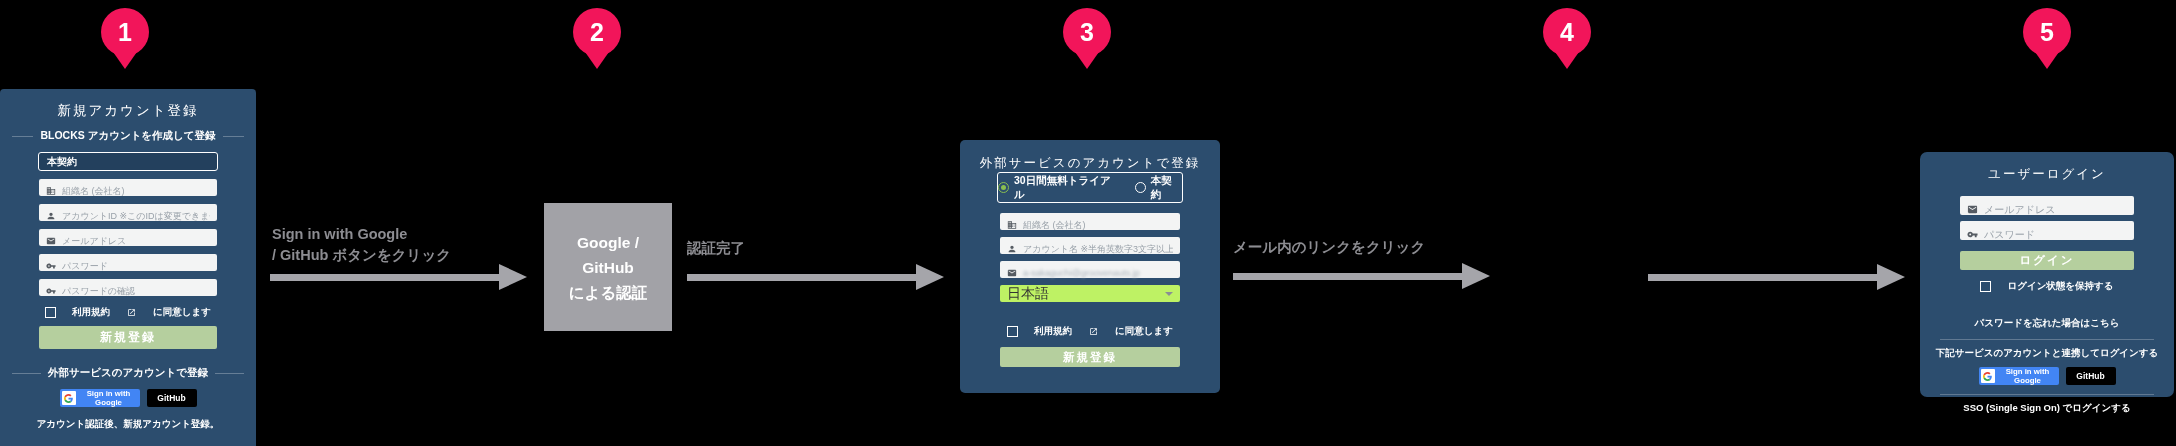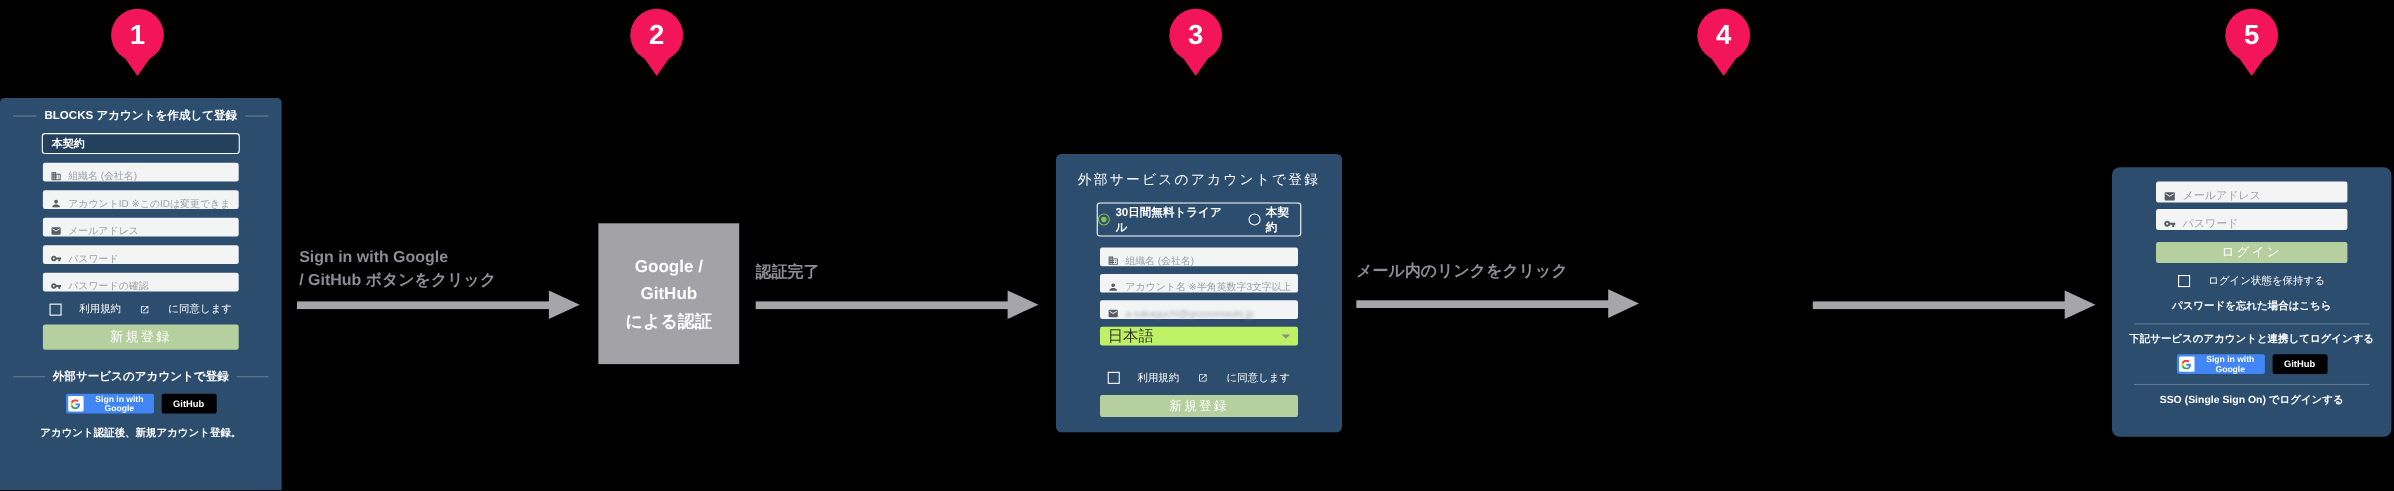--- a/index.html
+++ b/index.html
@@ -25,23 +25,23 @@
   .field{display:flex;align-items:flex-end;background:#F3F4F4;border-radius:2px;height:17px;padding:0 7px;gap:6px;box-sizing:border-box;}
   .field svg{flex:none;}
   .field input{border:0;background:transparent;outline:none;width:100%;font-size:9px;color:#333;font-family:inherit;padding:0;}
   .field input::placeholder{color:#99A1A9;opacity:1;}
   .fields{display:flex;flex-direction:column;}
 
   .darkselect{display:flex;align-items:center;background:#23405D;border:1.5px solid #fff;border-radius:3px;
               height:19px;padding:0 8px;font-size:10px;font-weight:bold;color:#fff;box-sizing:border-box;}
 
   .gbtn{display:block;background:var(--button-green,#B5CF9E);color:#fff;text-align:center;border:0;border-radius:2px;
-        font-weight:normal;font-family:inherit;letter-spacing:2px;cursor:pointer;}
-
-  .checkrow{display:flex;align-items:center;justify-content:center;gap:16px;font-size:9.5px;font-weight:normal;color:#fff;}
+        font-weight:bold;font-family:inherit;letter-spacing:2px;cursor:pointer;}
+
+  .checkrow{display:flex;align-items:center;justify-content:center;gap:16px;font-size:9.5px;font-weight:bold;color:#fff;}
   .cbox{width:9px;height:9px;border:1.2px solid #fff;background:transparent;flex:none;}
   .extlink{display:inline-flex;margin:0 1px;}
 
   .sso-btns{display:flex;justify-content:center;align-items:center;gap:7px;}
   .gglbtn{display:flex;align-items:center;background:var(--google-blue,#4285F4);border-radius:2px;height:18px;width:80px;cursor:pointer;}
   .gtile{width:14px;height:14px;background:#fff;border-radius:1px;margin:2px;display:flex;align-items:center;justify-content:center;flex:none;}
   .gglbtn .lbl{flex:1;text-align:center;color:#fff;font-weight:bold;font-size:7.8px;}
   .ghbtn{width:50px;height:18px;background:var(--github-black,#000);color:#fff;font-weight:bold;font-size:8.5px;
          display:flex;align-items:center;justify-content:center;border-radius:2px;cursor:pointer;}
 
@@ -91,20 +91,21 @@
       <span>3</span>
     </div>
   <div class="pin" style="left:1543px">
       <span>4</span>
     </div>
   <div class="pin" style="left:2023px">
       <span>5</span>
     </div>
 
   <div class="panel" id="panel1">
+    <div class="p-title" style="margin-top:13px">新規アカウント登録</div>
     <div class="section-div" style="margin:9px 12px 0">
       <span class="line"></span>
       <span>BLOCKS アカウントを作成して登録</span>
       <span class="line"></span>
     </div>
     <div class="darkselect" style="margin:9px 38px 0">
       <span>本契約</span>
     </div>
     <div class="fields" style="margin:8px 39px 0;gap:8px">
       <div class="field">
@@ -180,21 +181,21 @@
     <span>GitHub</span>
     <span>による認証</span>
   </div>
 
   <div class="alabel" style="left:687px;top:238px">認証完了</div>
   <div class="shaft" style="left:687px;top:274px;width:230px"></div>
   <div class="head" style="left:916px;top:264px"></div>
 
   <div class="panel" id="panel3">
     <div class="p-title" style="margin-top:15px;font-size:12.5px">外部サービスのアカウントで登録</div>
-    <div class="radiobox" style="margin:12px 37px 0">
+    <div class="radiobox" style="margin:0 37px 0">
       <span class="ritem">
         <span class="radio sel"></span>
         <span>30日間無料トライアル</span>
       </span>
       <span class="ritem">
         <span class="radio unsel"></span>
         <span>本契約</span>
       </span>
     </div>
     <div class="fields" style="margin:10px 40px 0;gap:7px">
@@ -233,40 +234,41 @@
   </div>
 
   <div class="alabel" style="left:1233px;top:237px">メール内のリンクをクリック</div>
   <div class="shaft" style="left:1233px;top:273px;width:230px"></div>
   <div class="head" style="left:1462px;top:263px"></div>
 
   <div class="shaft" style="left:1648px;top:274px;width:230px"></div>
   <div class="head" style="left:1877px;top:264px"></div>
 
   <div class="panel" id="panel5">
+    <div class="p-title" style="margin-top:14px;font-size:12.5px">ユーザーログイン</div>
     <div class="fields" style="margin:13px 40px 0;gap:6px">
       <div class="field" style="height:19px">
         <svg class="ic" width="11" height="11" viewBox="0 0 24 24">
             <path d="M20 4H4c-1.1 0-1.99.9-1.99 2L2 18c0 1.1.9 2 2 2h16c1.1 0 2-.9 2-2V6c0-1.1-.9-2-2-2zm0 4-8 5-8-5V6l8 5 8-5v2z"></path>
           </svg>
         <input style="font-size: 10px;" placeholder="メールアドレス">
       </div>
       <div class="field" style="height:19px">
         <svg class="ic" width="11" height="11" viewBox="0 0 24 24">
             <path d="M12.65 10C11.83 7.67 9.61 6 7 6c-3.31 0-6 2.69-6 6s2.69 6 6 6c2.61 0 4.83-1.67 5.65-4H17v4h4v-4h2v-4H12.65zM7 14c-1.1 0-2-.9-2-2s.9-2 2-2 2 .9 2 2-.9 2-2 2z"></path>
           </svg>
         <input style="font-size: 10px;" placeholder="パスワード">
       </div>
     </div>
     <button class="gbtn" style="margin:11px 40px 0;width:174px;height:19px;font-size:11.5px">ログイン</button>
     <div class="checkrow" style="margin-top:10px">
       <span class="cbox"></span>
       <span>ログイン状態を保持する</span>
     </div>
-    <div class="linktext" style="margin-top:10px">パスワードを忘れた場合はこちら</div>
+    <div class="linktext" style="margin-top:24px">パスワードを忘れた場合はこちら</div>
     <div class="hr" style="margin-top:9px"></div>
     <div class="foot" style="margin-top:7px">下記サービスのアカウントと連携してログインする</div>
     <div class="sso-btns" style="margin-top:7px">
       <div class="gglbtn">
         <span class="gtile">
           <svg width="9" height="9" viewBox="0 0 48 48">
               <path fill="#EA4335" d="M24 9.5c3.54 0 6.71 1.22 9.21 3.6l6.85-6.85C35.9 2.38 30.47 0 24 0 14.62 0 6.51 5.38 2.56 13.22l7.98 6.19C12.43 13.72 17.74 9.5 24 9.5z"></path>
               <path fill="#4285F4" d="M46.98 24.55c0-1.57-.15-3.09-.38-4.55H24v9.02h12.94c-.58 2.96-2.26 5.48-4.78 7.18l7.73 6c4.51-4.18 7.09-10.36 7.09-17.65z"></path>
               <path fill="#FBBC05" d="M10.53 28.59c-.48-1.45-.76-2.99-.76-4.59s.27-3.14.76-4.59l-7.98-6.19C.92 16.46 0 20.12 0 24c0 3.88.92 7.54 2.56 10.78l7.97-6.19z"></path>
               <path fill="#34A853" d="M24 48c6.48 0 11.93-2.13 15.89-5.81l-7.73-6c-2.15 1.45-4.92 2.3-8.16 2.3-6.26 0-11.57-4.22-13.47-9.91l-7.98 6.19C6.51 42.62 14.62 48 24 48z"></path>

